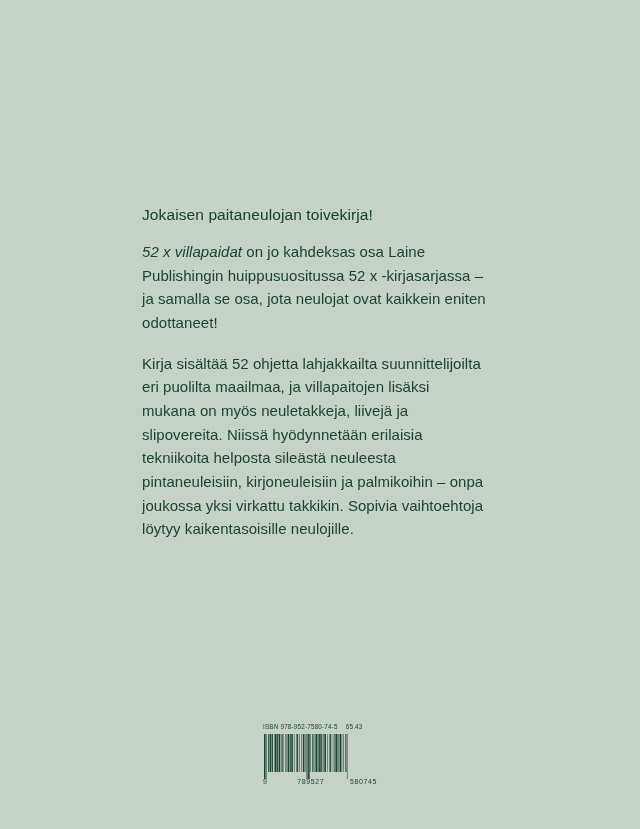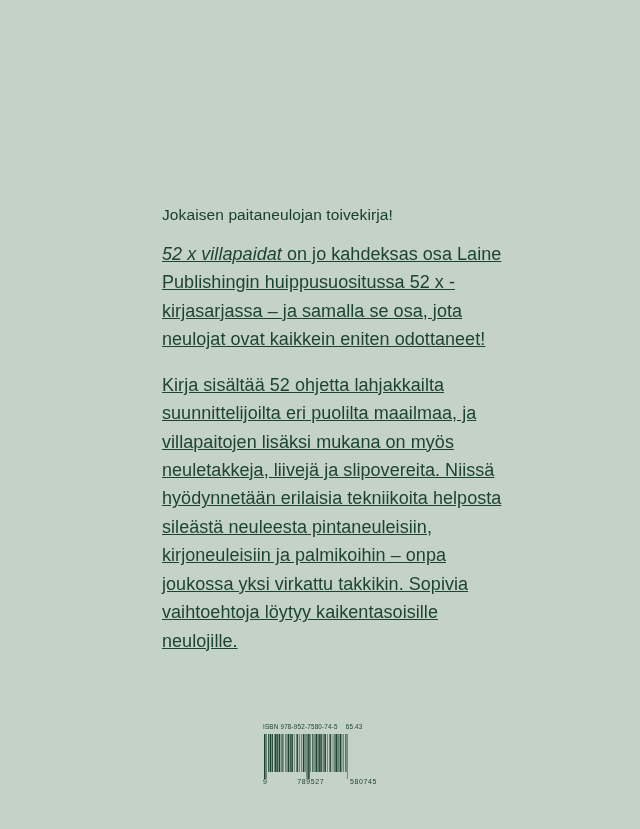--- a/index.html
+++ b/index.html
@@ -14,39 +14,38 @@
     position: relative;
     overflow: hidden;
   }
   .page {
     position: absolute;
     inset: 0;
     background: #c5d2c6;
   }
   .content {
     position: absolute;
-    left: 162px;
+    left: 142px;
     top: 205px;
     width: 360px;
   }
   .headline {
     font-size: 15.5px;
     line-height: 1.35;
     color: #18402c;
     font-weight: 400;
     margin: 0 0 14px 0;
     letter-spacing: 0.1px;
   }
   .para {
-    font-size: 18px;
+    font-size: 15px;
     line-height: 1.58;
     color: #1d4433;
     margin: 0 15px 17px 0;
     letter-spacing: 0.05px;
-    text-decoration: underline;
   }
   .para:last-child { margin-bottom: 0; }
   .para em {
     font-style: italic;
   }
   .isbn-block {
     position: absolute;
     left: 263px;
     top: 723px;
     width: 120px;

